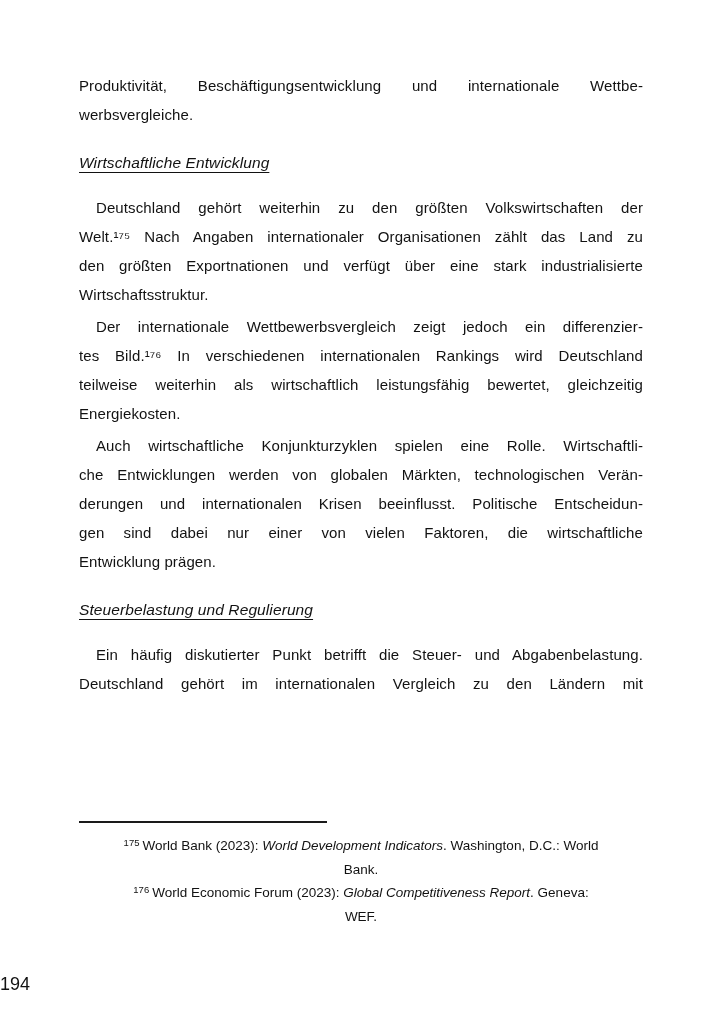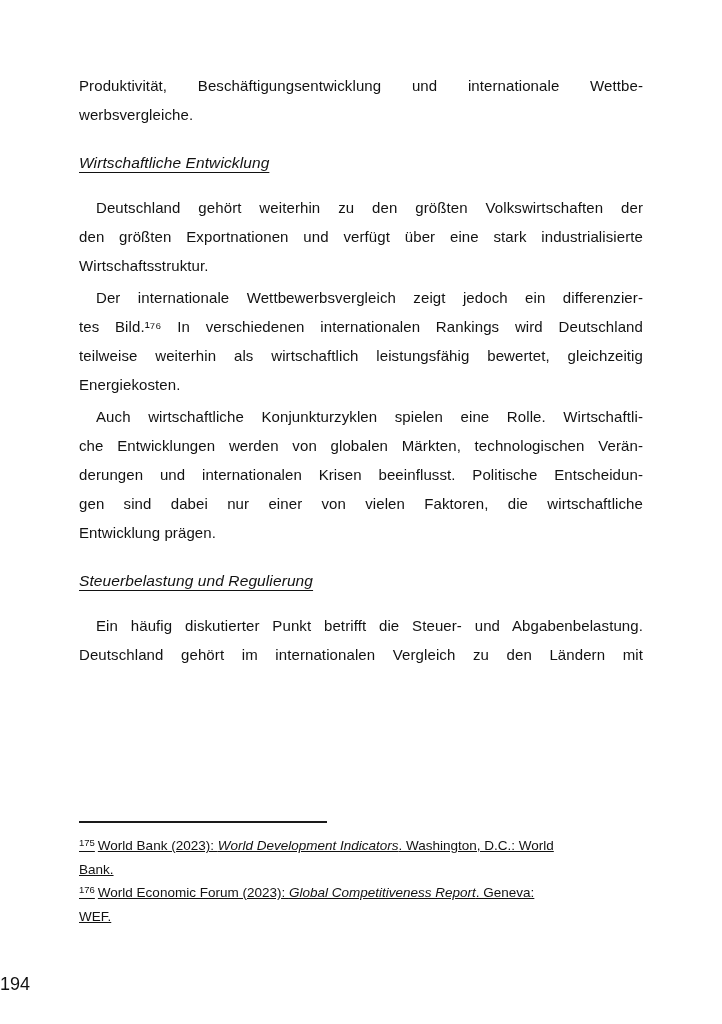--- a/index.html
+++ b/index.html
@@ -47,22 +47,21 @@
   }
   .fn-sep {
     width: 248px;
     height: 2px;
     background: #1a1a1a;
     margin: 0 0 11px 0;
   }
   .fn-line {
     font-size: 13.5px;
     line-height: 23px;
-    text-align: left;
-    text-decoration: underline;
+    text-align: center;
   }
   .fn-sup {
     font-size: 9.5px;
     position: relative;
     top: -4.5px;
     margin-right: 3px;
   }
   .it { font-style: italic; }
   .page-number {
     position: absolute;
@@ -84,20 +83,21 @@
 
     <div class="para">
         <div class="line">Produktivität, Beschäftigungsentwicklung und internationale Wettbe-</div>
         <div class="line last">werbsvergleiche.</div>
       </div>
 
     <div class="heading">Wirtschaftliche Entwicklung</div>
 
     <div class="para">
         <div class="line ind">Deutschland gehört weiterhin zu den größten Volkswirtschaften der</div>
+        <div class="line">Welt.¹⁷⁵ Nach Angaben internationaler Organisationen zählt das Land zu</div>
         <div class="line">den größten Exportnationen und verfügt über eine stark industrialisierte</div>
         <div class="line last">Wirtschaftsstruktur.</div>
       </div>
 
     <div class="para">
         <div class="line ind">Der internationale Wettbewerbsvergleich zeigt jedoch ein differenzier-</div>
         <div class="line">tes Bild.¹⁷⁶ In verschiedenen internationalen Rankings wird Deutschland</div>
         <div class="line">teilweise weiterhin als wirtschaftlich leistungsfähig bewertet, gleichzeitig</div>
         <div class="line last">Energiekosten.</div>
       </div>

